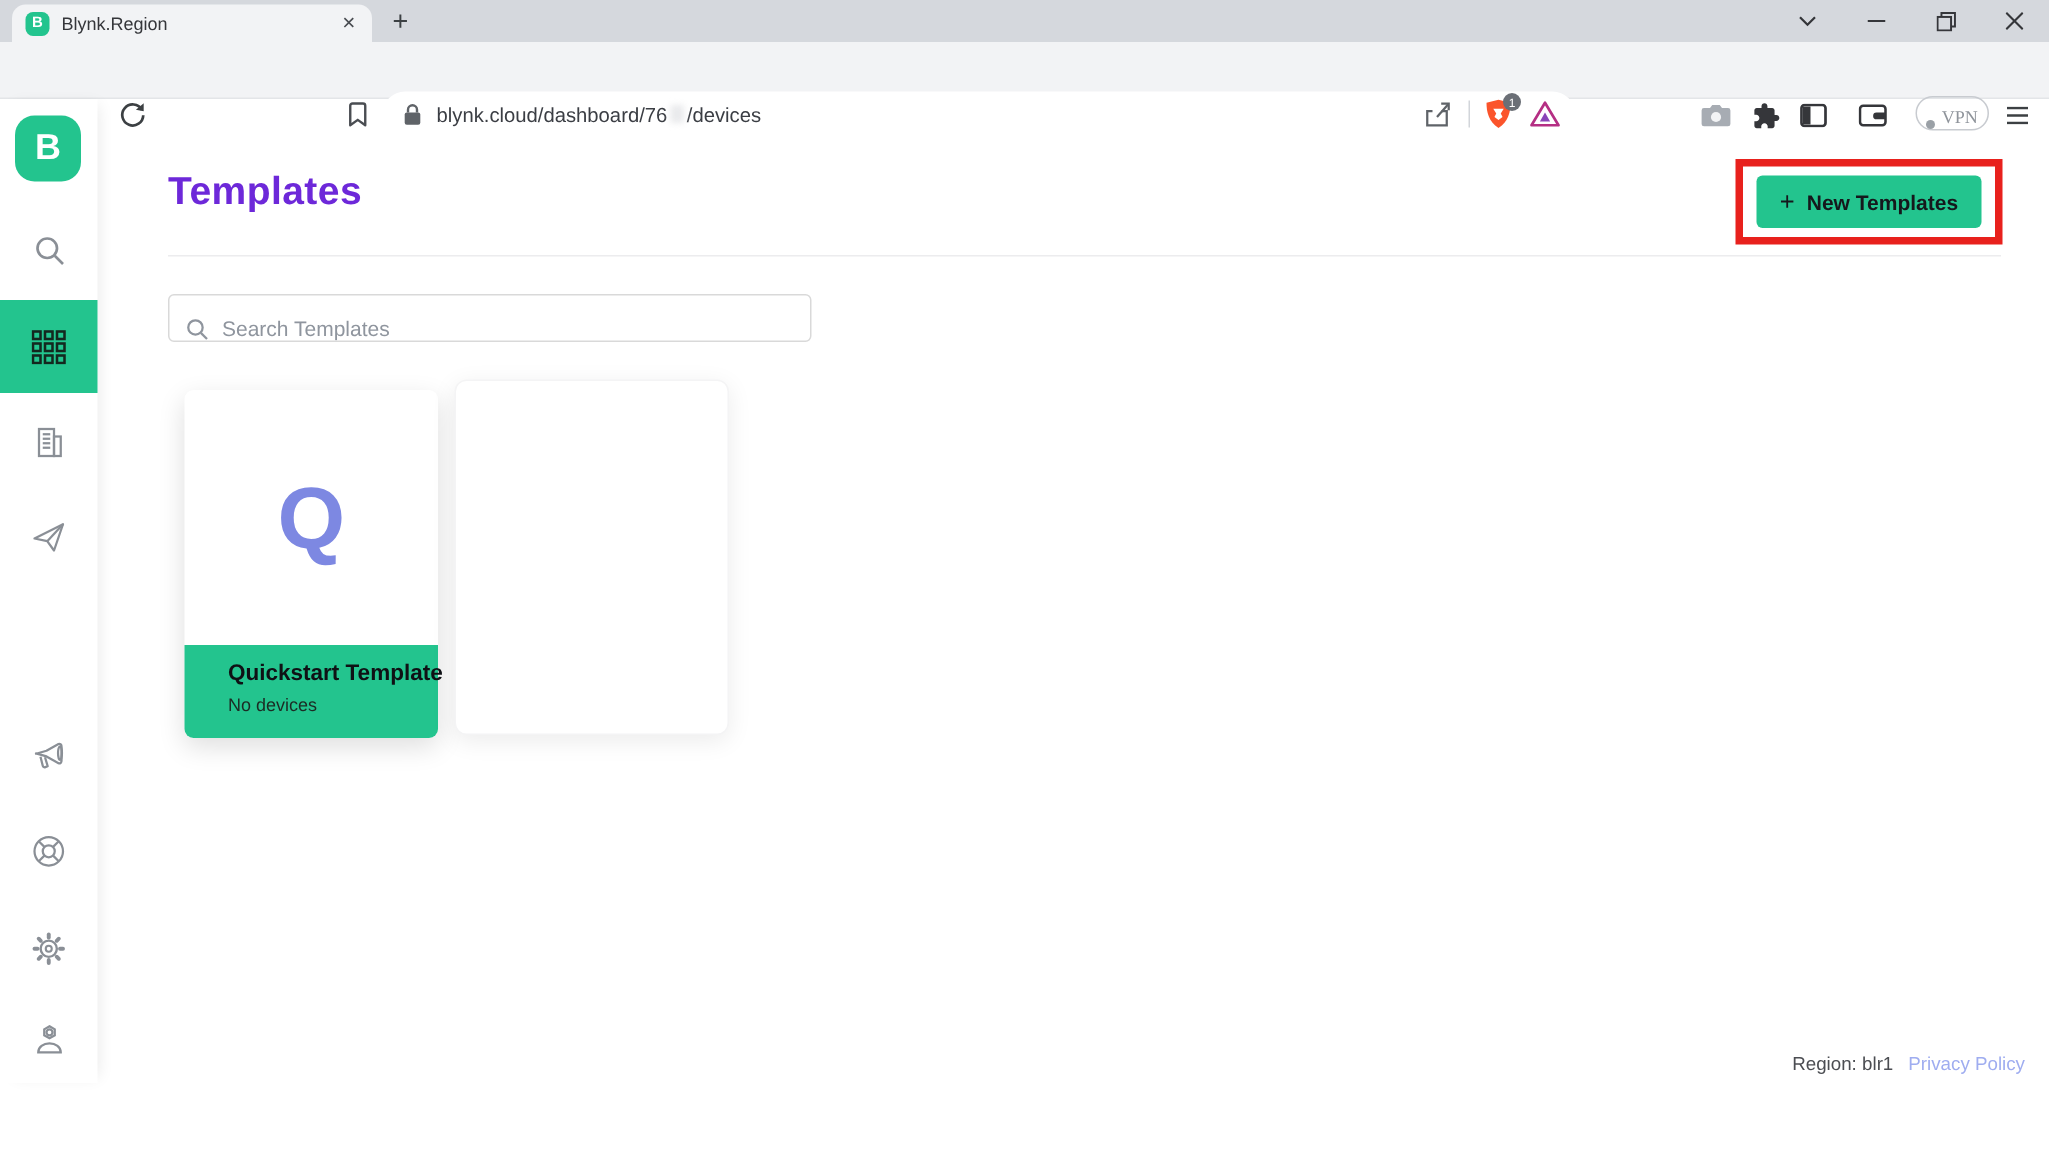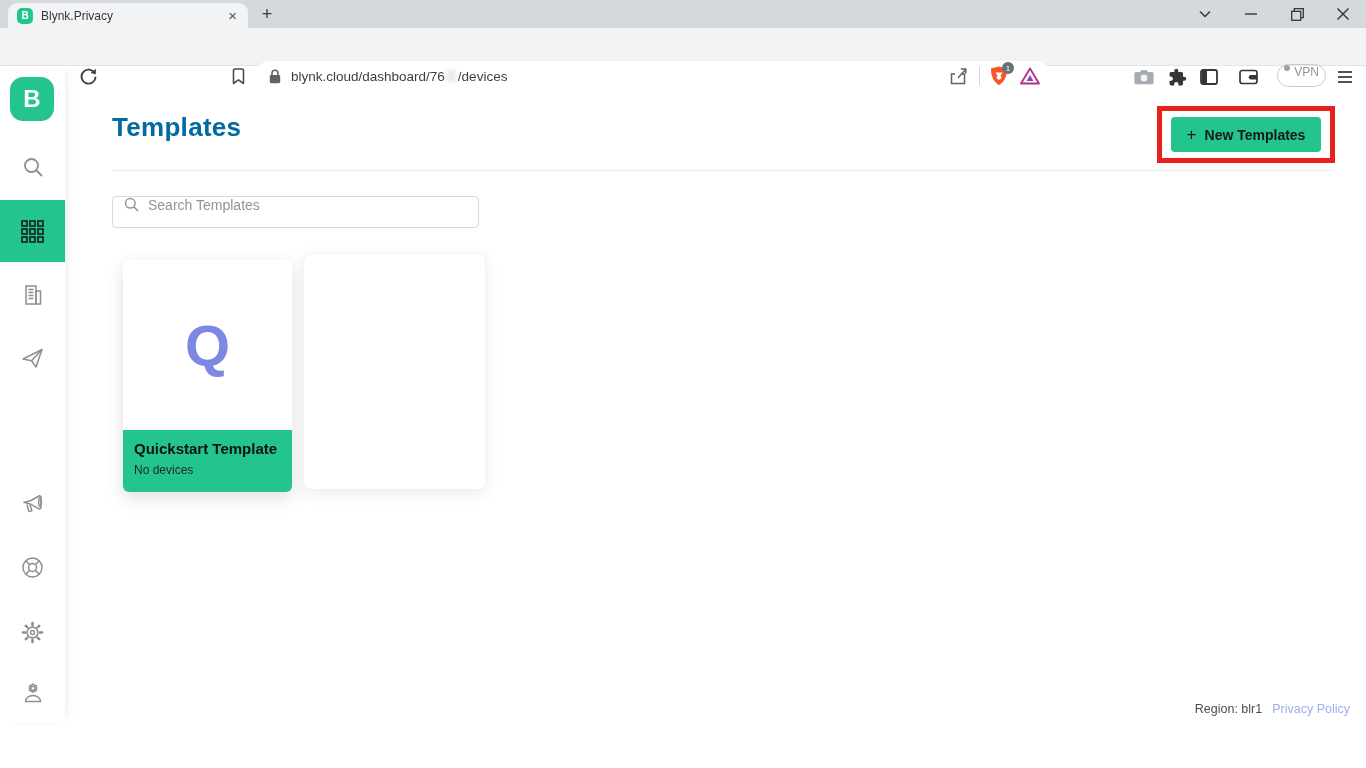--- a/index.html
+++ b/index.html
@@ -26,71 +26,71 @@
     border-radius:15px; display:flex; align-items:center; padding:0 10px 0 14px; }
   .url-text { font-size:13.5px; color:#3b3e44; margin-left:10px; flex:1; white-space:nowrap; display:flex; align-items:center; }
   .url-redacted { display:inline-block; width:9px; height:12px; margin:0 2px; background:#e9eaec; filter:blur(2px); }
   .urlbar-right { display:flex; align-items:center; }
   .url-divider { width:1px; height:18px; background:#d2d5da; margin:0 10px; }
   .shield-wrap { position:relative; width:20px; height:20px; margin-right:10px; }
   .shield-badge { position:absolute; right:-4px; top:-4px; min-width:12px; height:12px; border-radius:6px;
     background:#6b6f76; color:#fff; font-size:8px; display:flex; align-items:center; justify-content:center; padding:0 2px; }
   .toolbar-icon { position:absolute; top:38px; width:22px; height:22px; display:flex; align-items:center; justify-content:center; }
   .vpn-pill { position:absolute; left:1277px; top:36px; width:49px; height:23px; border:1.5px solid #c8cbd0;
-    border-radius:12px; display:flex; align-items:flex-start; justify-content:center; gap:4px; }
+    border-radius:12px; display:flex; align-items:flex-end; justify-content:center; gap:4px;font-family:Liberation Serif, serif; }
   .vpn-dot { width:6px; height:6px; border-radius:50%; background:#9aa0a6; }
   .vpn-label { font-size:12px; color:#8f949b; }
 
   
   .app-sidebar { position:absolute; left:0; top:66px; width:65px; height:656px; background:#fff;
     box-shadow:5px 0 10px -4px rgba(0,0,0,0.09); }
   .logo { position:absolute; left:10px; top:11px; width:44px; height:44px; border-radius:13px;
     background:#23c48e; color:#fff; font-size:24px; font-weight:bold; display:flex; align-items:center; justify-content:center; }
   .nav-item { position:absolute; left:0; width:65px; height:40px; display:flex; align-items:center; justify-content:center; }
   .nav-item.active { height:62px; background:#23c48e; }
 
   .page-title { position:absolute; left:112px; top:112px; font-size:26px; font-weight:bold;
-    color:#0369a1; letter-spacing:0.3px; }
+    color:#6d28d9; letter-spacing:0.3px; }
   .annotation-box { position:absolute; left:1157px; top:106px; width:178px; height:57px;
     border:5px solid #e8211d; display:flex; align-items:center; justify-content:center; }
   .new-template-btn { width:150px; height:35px; background:#23c48e; border:none; border-radius:4px;
     display:flex; align-items:center; justify-content:center; gap:8px; font-family:inherit; cursor:pointer; }
   .btn-plus { font-size:17px; color:#15181c; font-weight:normal; line-height:1; }
   .btn-label { font-size:14px; font-weight:bold; color:#15181c; }
   .heading-divider { position:absolute; left:112px; top:170px; width:1222px; height:1px; background:#ececee; }
 
-  .searchbox { position:absolute; left:112px; top:196px; width:367px; height:32px; background:#fff;
-    border:1px solid #d9d9d9; border-radius:4px; display:flex; align-items:flex-start; padding:0 11px; gap:9px; }
+  .searchbox { position:absolute; left:112px; top:196px; width:429px; height:32px; background:#fff;
+    border:1px solid #d9d9d9; border-radius:4px; display:flex; align-items:flex-end; padding:0 11px; gap:9px; }
   .searchbox input { flex:1; border:none; outline:none; font-size:14px; color:#3b3e44;
     font-family:inherit; background:transparent; }
   .searchbox input::placeholder { color:#8f959e; }
 
   .card { position:absolute; background:#fff; border-radius:6px; cursor:pointer; }
   .card-1 { left:123px; top:260px; width:169px; height:232px; box-shadow:0 6px 18px rgba(0,0,0,0.13); }
   .card-body { height:170px; display:flex; align-items:center; justify-content:center; }
   .card-initial { font-size:58px; font-weight:bold; color:#7d88e2; }
-  .card-footer { height:62px; background:#23c48e; border-radius:0 0 6px 6px; padding:10px 11px; }
+  .card-footer { height:62px; background:#23c48e; border-radius:0 0 6px 6px; padding:10px 29px; }
   .card-name { font-size:15px; font-weight:bold; color:#0f1115; white-space:nowrap; }
   .card-sub { font-size:12px; color:#1c2b24; margin-top:6px; }
   .card-2 { left:303px; top:253px; width:183px; height:237px; border-radius:8px;
     box-shadow:0 4px 16px rgba(0,0,0,0.08); border:1px solid #f4f4f5; }
 
   .page-footer { position:absolute; top:702px; right:16px; display:flex; align-items:center; gap:10px; font-size:12.5px; }
   .region-text { color:#4b4d52;padding-left:48px; }
   .privacy-link { color:#9fadf0; text-decoration:none; cursor:pointer; }
 
   svg { display:block; }
 </style>
 </head>
 <body>
 
 <div class="tabstrip">
   <div class="tab">
     <span class="favicon">B</span>
-    <span class="tab-title">Blynk.Privacy</span>
+    <span class="tab-title">Blynk.Region</span>
     <span class="tab-close">×</span>
   </div>
   <div class="newtab-btn">+</div>
   <div class="win-controls">
     <div class="win-btn">
       <svg width="12" height="8" viewBox="0 0 12 8">
           <polyline points="1,1.5 6,6.5 11,1.5" fill="none" stroke="#35363a" stroke-width="1.5"></polyline>
         </svg>
     </div>
     <div class="win-btn">

